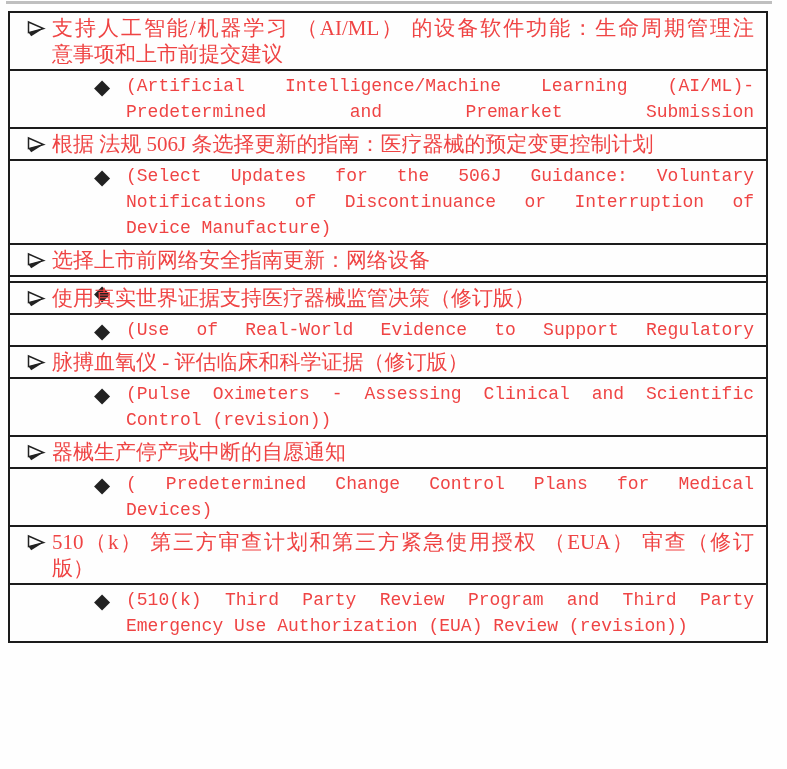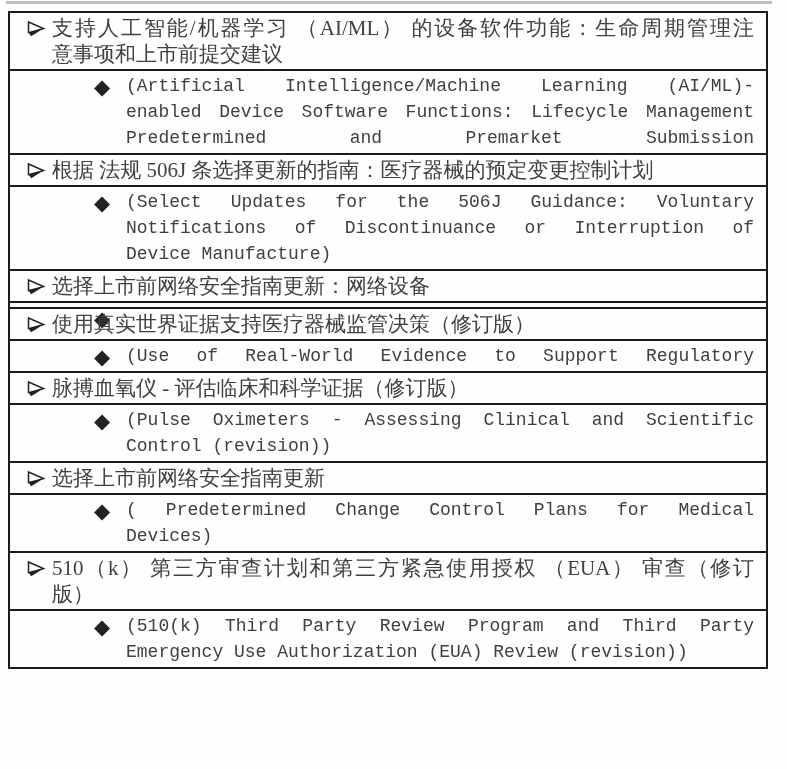--- a/index.html
+++ b/index.html
@@ -63,21 +63,21 @@
     margin-left: 116px;
     font-family: "Liberation Mono", "DejaVu Sans Mono", monospace;
     font-size: 18px;
   }
   .line {
     display: block;
     line-height: 26px;
     text-align: justify;
     text-align-last: justify;
     white-space: normal;
-    color: #404040;
+    color: #ef4444;
   }
   .line.last {
     text-align-last: left;
   }
 </style>
 </head>
 <body>
 
 <div class="page">
   <div class="crop-edge-top"></div>
@@ -93,21 +93,20 @@
     <div class="content">
           <div class="line">支持人工智能/机器学习 （AI/ML） 的设备软件功能：生命周期管理注</div>
           <div class="line last">意事项和上市前提交建议</div>
         </div>
   </div>
       <div class="row row-translation">
 
     <span class="bullet bullet-diamond">◆</span>
     <div class="content">
           <div class="line">(Artificial Intelligence/Machine Learning (AI/ML)-</div>
-          <div class="line">enabled Device Software Functions: Lifecycle Management</div>
           <div class="line">Predetermined and Premarket Submission</div>
         </div>
   </div>
       <div class="row row-topic">
     <span class="bullet bullet-arrow">
       <svg width="20" height="18" viewBox="0 0 20 18">
         <path d="M2.5 2 L17.5 8.6 L2.5 12.6 Z" fill="#fefefe" stroke="#222222" stroke-width="1.5"></path>
         <path d="M2.5 12.6 L17.5 8.6 L5.2 16.2 Z" fill="#222222"></path>
       </svg>
     </span>
@@ -182,21 +181,21 @@
   </div>
       <div class="row row-topic">
     <span class="bullet bullet-arrow">
       <svg width="20" height="18" viewBox="0 0 20 18">
         <path d="M2.5 2 L17.5 8.6 L2.5 12.6 Z" fill="#fefefe" stroke="#222222" stroke-width="1.5"></path>
         <path d="M2.5 12.6 L17.5 8.6 L5.2 16.2 Z" fill="#222222"></path>
       </svg>
     </span>
 
     <div class="content">
-          <div class="line last">选择上市前网络安全指南更新</div>
+          <div class="line last">器械生产停产或中断的自愿通知</div>
         </div>
   </div>
       <div class="row row-translation">
 
     <span class="bullet bullet-diamond">◆</span>
     <div class="content">
           <div class="line">( Predetermined Change Control Plans for Medical</div>
           <div class="line last">Devices)</div>
         </div>
   </div>

